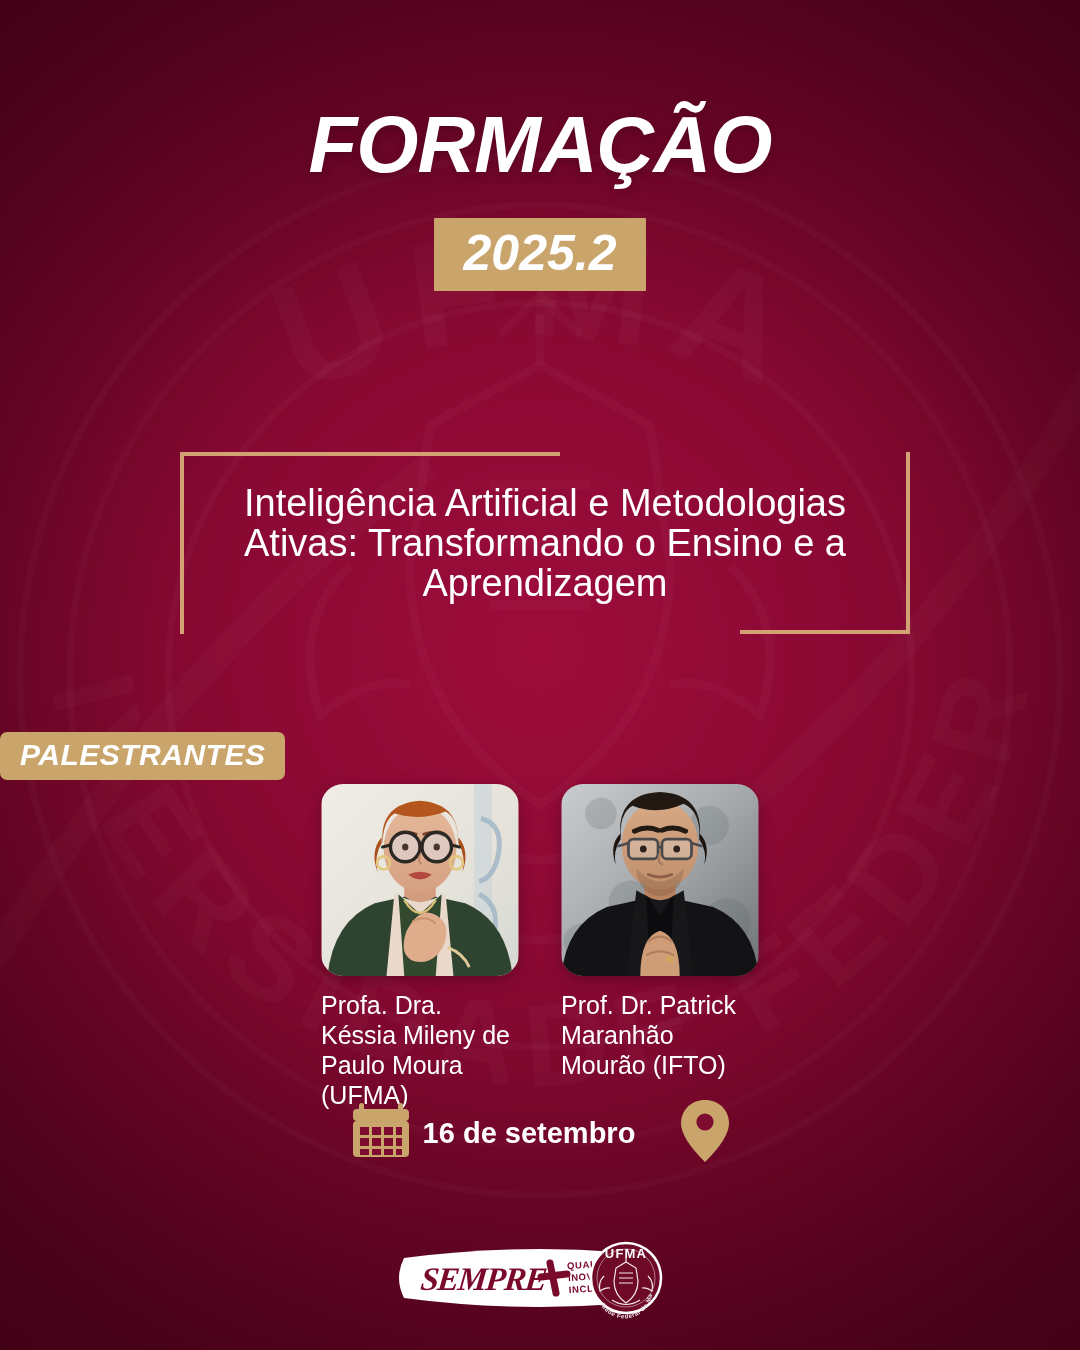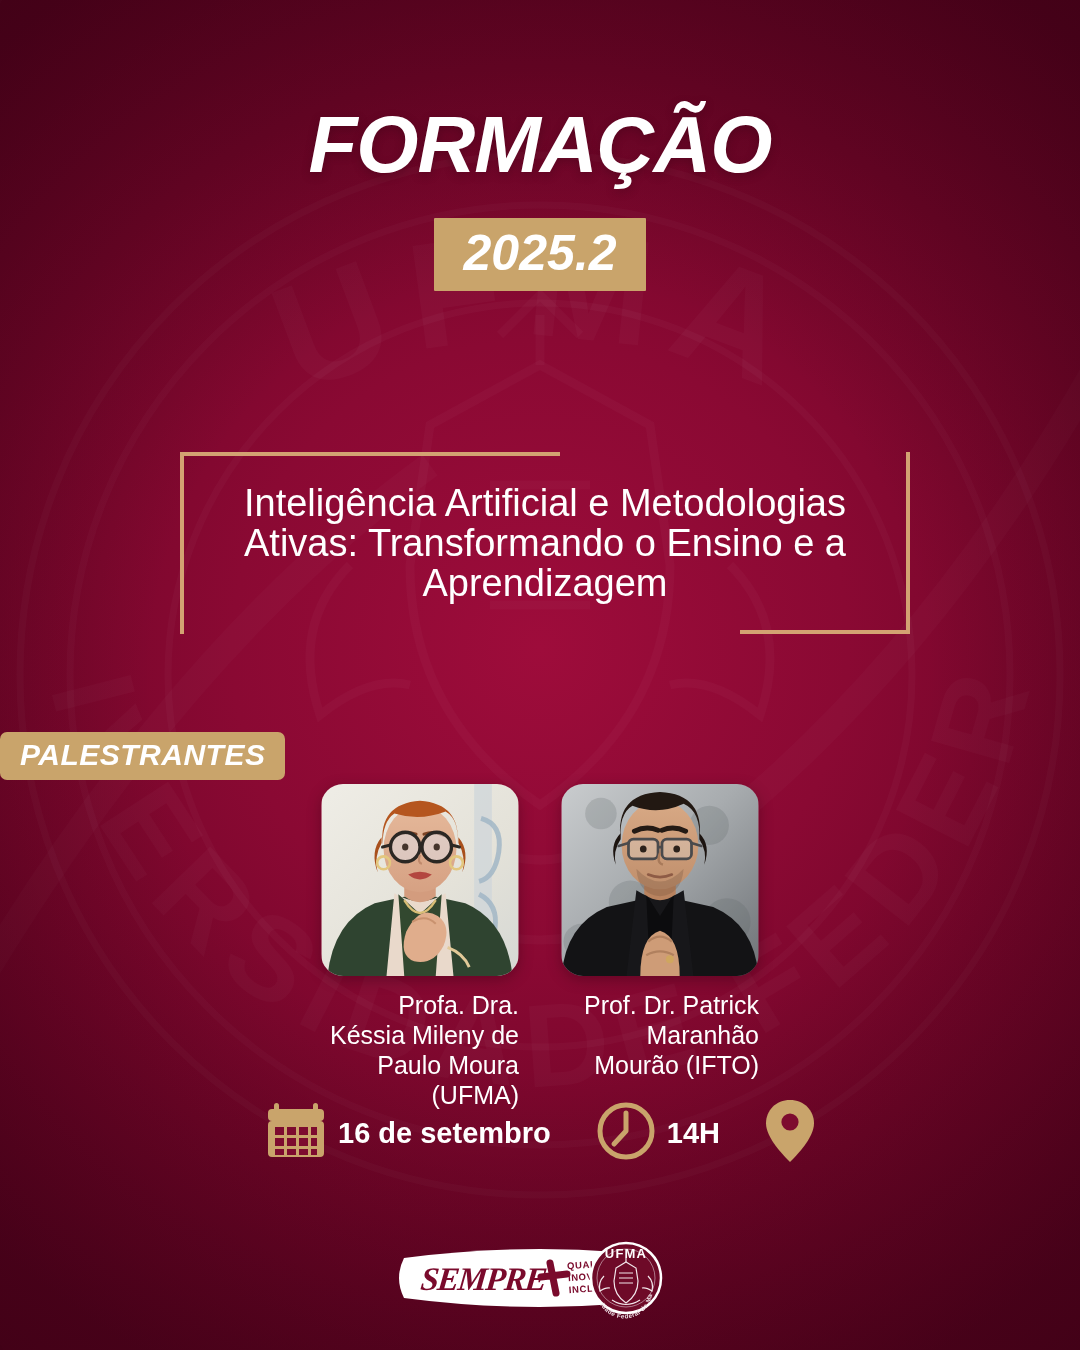--- a/index.html
+++ b/index.html
@@ -145,21 +145,21 @@
     height: 192px;
     border-radius: 22px;
     overflow: hidden;
     position: relative;
     box-shadow: 0 4px 14px rgba(40,0,14,.35);
   }
   .photo svg { display: block; width: 100%; height: 100%; }
 
   .speaker-name {
     margin-top: 14px;
-    text-align: right;
+    text-align: left;
     font-size: 25px;
     line-height: 30px;
     font-weight: 400;
     color: #FFFFFF;
   }
 
   
   .info-bar {
     position: absolute;
     top: 1098px;
@@ -397,29 +397,20 @@
             <rect x="11" y="50" width="9" height="6"></rect>
               <rect x="23" y="50" width="9" height="6"></rect>
             <rect x="35" y="50" width="9" height="6"></rect>
               <rect x="47" y="50" width="6" height="6"></rect>
           </g>
         </svg>
       </span>
       <span class="info-text">16 de setembro</span>
     </div>
 
-    <div class="info-item">
-      <span class="info-icon">
-        <svg width="62" height="62" viewBox="0 0 62 62" xmlns="http://www.w3.org/2000/svg" aria-hidden="true">
-          <circle cx="31" cy="31" r="26" fill="none" stroke="#C9A46B" stroke-width="5"></circle>
-          <path d="M31 13 V31 L19 44" fill="none" stroke="#C9A46B" stroke-width="5" stroke-linecap="round" stroke-linejoin="round"></path>
-        </svg>
-      </span>
-      <span class="info-text">14H</span>
-    </div>
 
     <div class="info-item">
       <span class="info-icon">
         <svg width="52" height="66" viewBox="0 0 52 66" xmlns="http://www.w3.org/2000/svg" aria-hidden="true">
           <path d="M26 2 C12 2 2 12.6 2 25.2 C2 40 20 58 26 64 C32 58 50 40 50 25.2 C50 12.6 40 2 26 2 Z" fill="#C9A46B"></path>
           <circle cx="26" cy="24" r="8.6" fill="#7D0B2F"></circle>
         </svg>
       </span>
     </div>
 

